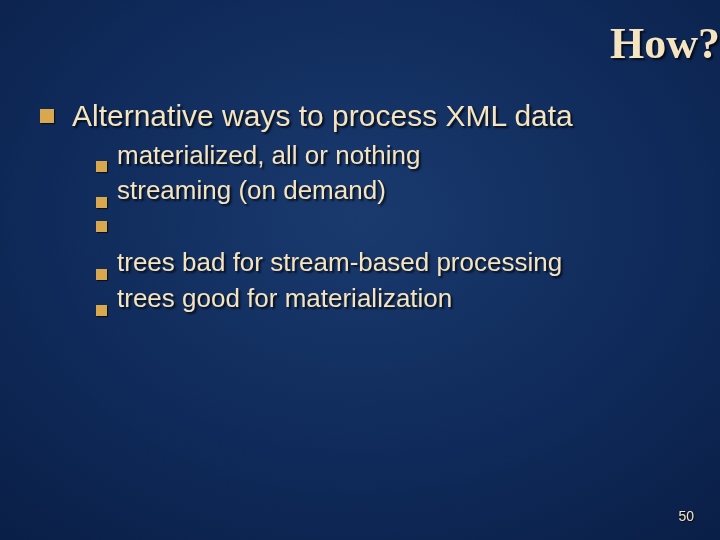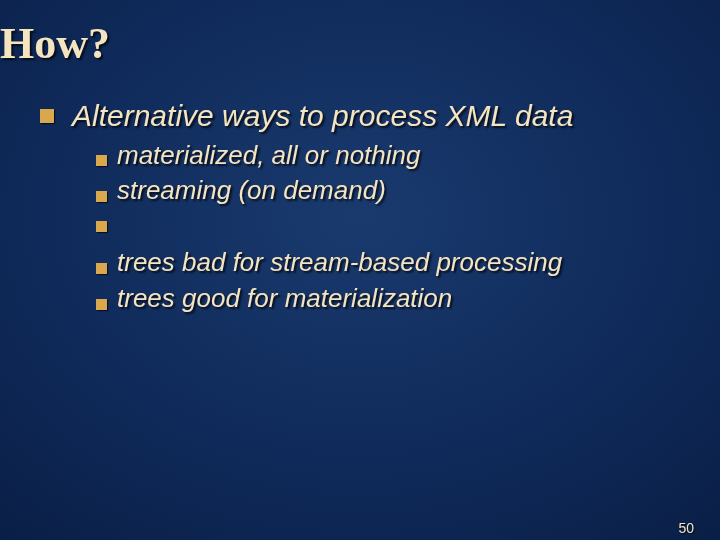--- a/index.html
+++ b/index.html
@@ -12,42 +12,41 @@
   }
   .slide {
     width: 720px;
     height: 540px;
     background: radial-gradient(ellipse 900px 700px at 50% 40%, #1a3a6e 0%, #0f2a5a 35%, #081b40 70%, #04102a 100%);
     color: #f5e4c0;
     position: relative;
     box-sizing: border-box;
   }
   .title {
-    text-align: left;
+    text-align: right;
     color: #f5e4c0;
     font-family: "Times New Roman", Times, serif;
     font-weight: bold;
     font-size: 44px;
     padding-top: 18px;
     text-shadow: 2px 2px 3px rgba(0,0,0,0.8);
   }
   .body {
     padding: 20px 40px 0 40px;
-    font-style: italic;
   }
   .l1 {
     display: flex;
     align-items: flex-start;
     margin: 8px 0 4px 0;
     font-size: 30px;
     line-height: 1.25;
   }
   .l2 {
     display: flex;
-    align-items: center;
+    align-items: flex-end;
     margin: 2px 0 2px 56px;
     font-size: 26px;
     line-height: 1.3;
   }
   .bullet-l1 {
     width: 14px;
     height: 14px;
     background: #d8a74e;
     flex: 0 0 14px;
     margin-top: 12px;
@@ -64,21 +63,21 @@
     box-shadow: 1px 1px 1px rgba(0,0,0,0.6);
   }
   .txt {
     text-shadow: 2px 2px 2px rgba(0,0,0,0.7);
   }
   .gap {
     height: 10px;
   }
   .pagenum {
     position: absolute;
-    bottom: 4px;
+    bottom: 16px;
     right: 26px;
     font-size: 14px;
     color: #f5e4c0;
     text-shadow: 1px 1px 1px rgba(0,0,0,0.7);
   }
 </style>
 </head>
 <body>
 
 <div class="slide">

